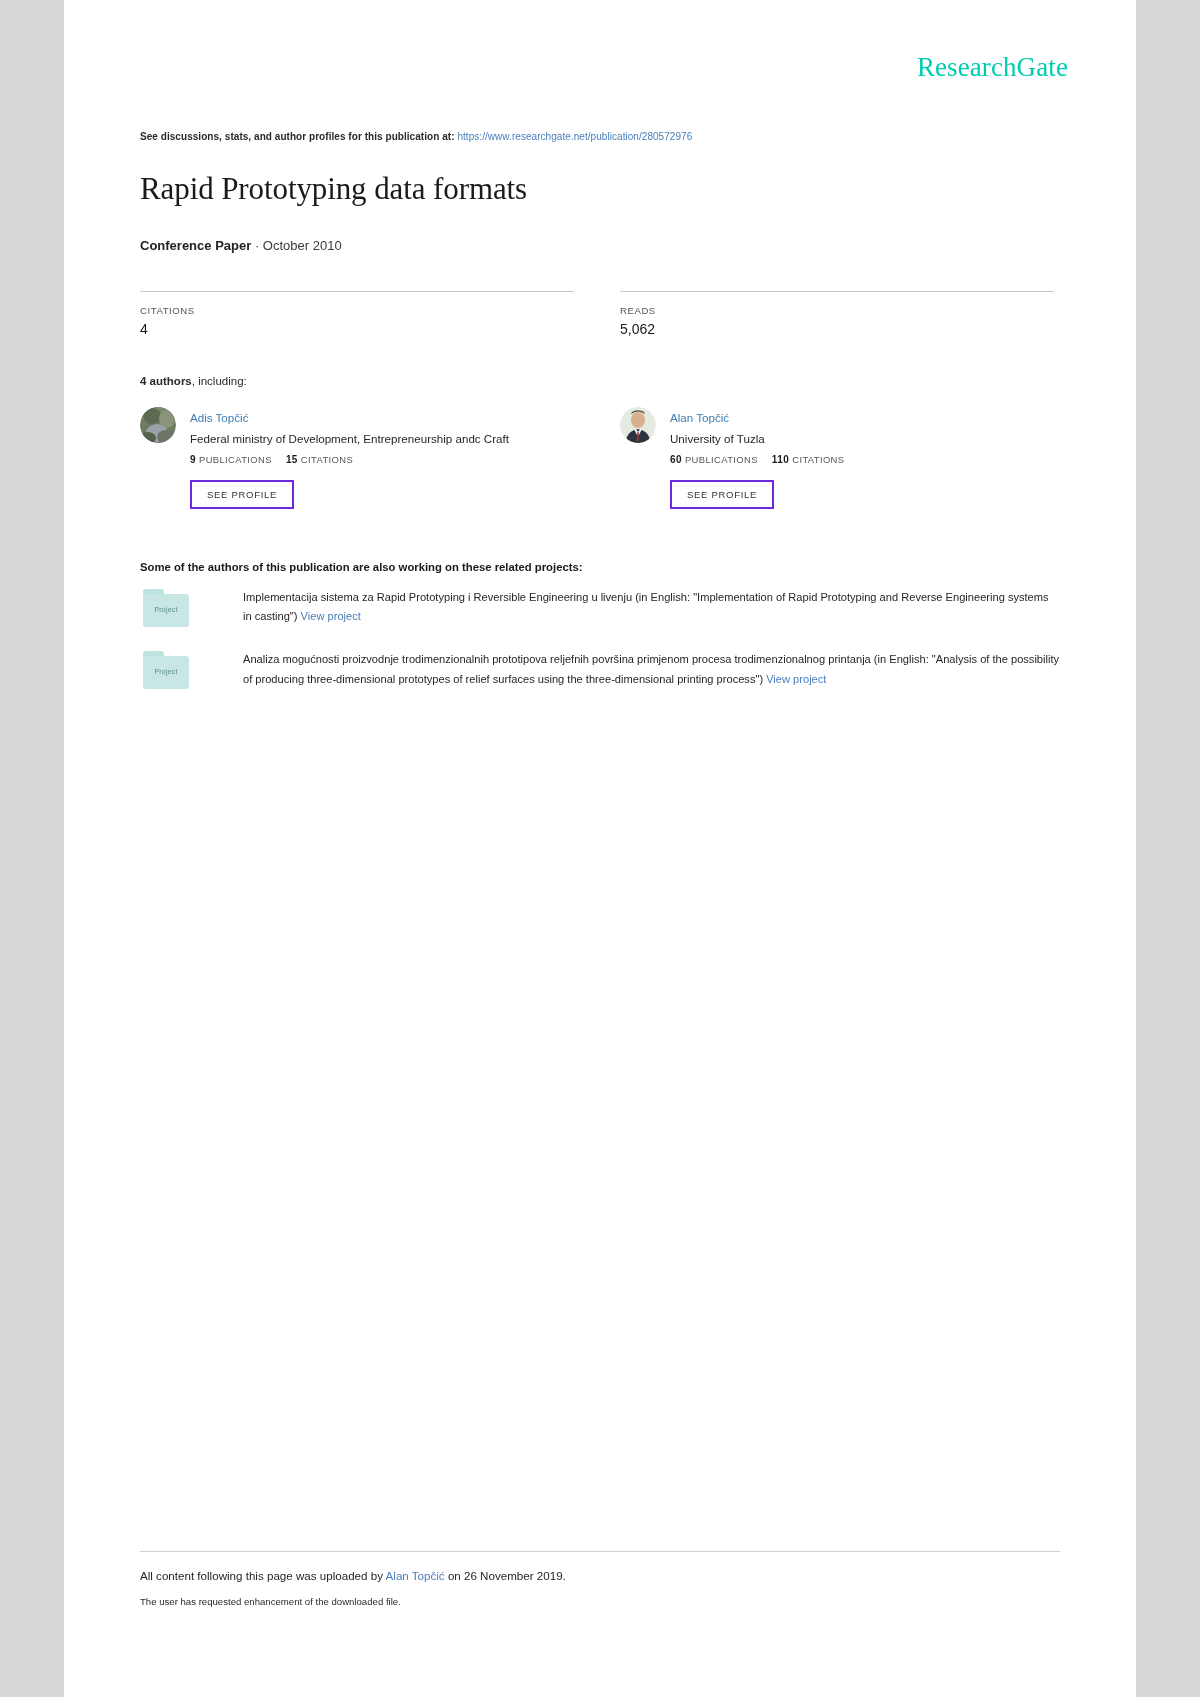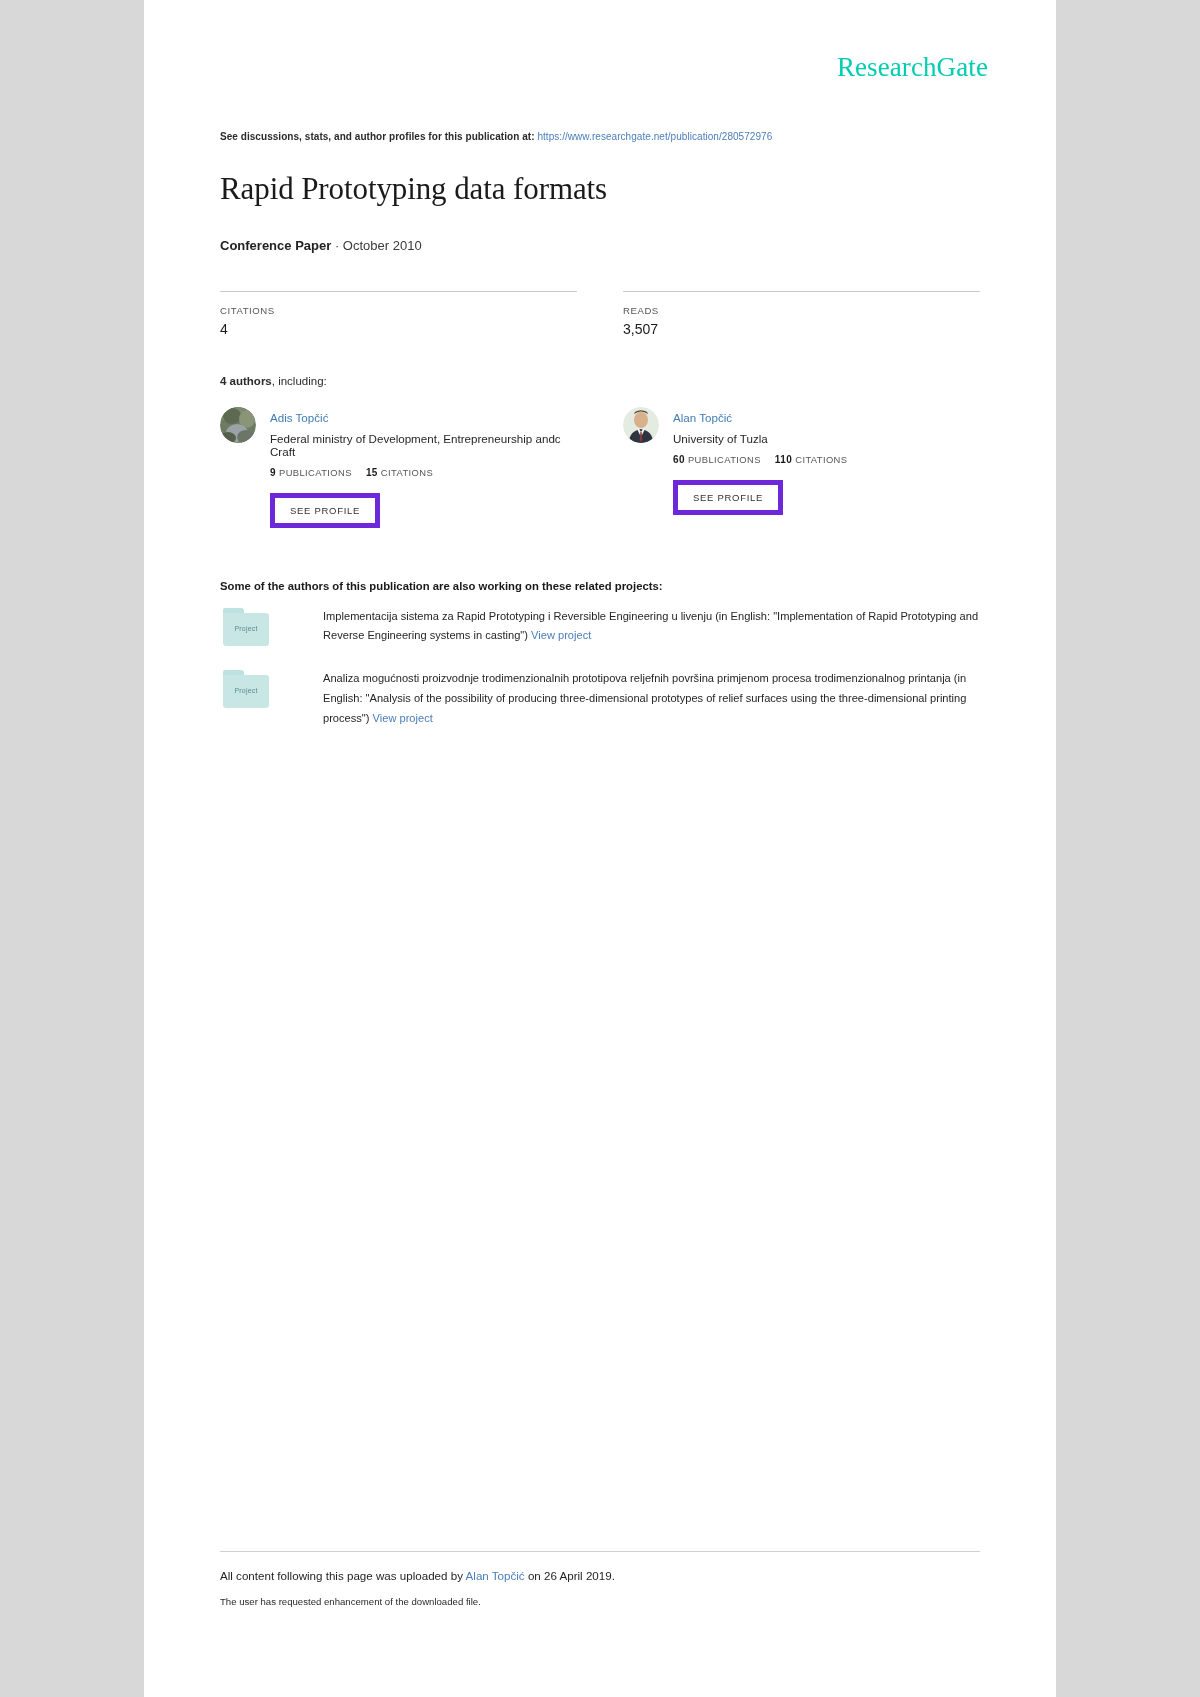--- a/index.html
+++ b/index.html
@@ -7,21 +7,21 @@
   body {
     width: 1200px;
     height: 1697px;
     background: #d8d8d8;
     font-family: "Liberation Sans", sans-serif;
     -webkit-font-smoothing: antialiased;
   }
 
   .page {
     position: relative;
-    width: 912px;
+    width: 1072px;
     min-height: 1697px;
     margin: 0 auto;
     background: #ffffff;
     padding: 0;
     overflow: hidden;
   }
 
   
   .logo-row {
     padding: 52px 68px 0 0;
@@ -141,21 +141,21 @@
     color: #555;
     margin-top: 9px;
     letter-spacing: 0.4px;
   }
   .author-metrics b { color: #1a1a1a; font-size: 10px; }
   .metric-gap { display: inline-block; width: 8px; }
 
   .see-profile {
     margin-top: 15px;
     display: inline-block;
-    border: 5px solid #6d28d9;
+    border: 2px solid #6d28d9;
     background: #fff;
     color: #333;
     font-size: 9.5px;
     letter-spacing: 0.7px;
     padding: 7px 15px 7px 15px;
     font-family: "Liberation Sans", sans-serif;
     cursor: pointer;
   }
 
   
@@ -267,21 +267,21 @@
 
     <div class="stats">
       <div class="stat-col">
         <div class="stat-rule"></div>
         <div class="stat-label">CITATIONS</div>
         <div class="stat-value">4</div>
       </div>
       <div class="stat-col second">
         <div class="stat-rule"></div>
         <div class="stat-label">READS</div>
-        <div class="stat-value">3,507</div>
+        <div class="stat-value">5,062</div>
       </div>
     </div>
 
     <div class="authors-head">
       <b>4 authors</b><span>, including:</span>
     </div>
 
     <div class="authors-grid">
 
       <div class="author-col">
@@ -385,18 +385,18 @@
       </div>
     </div>
 
   </div>
 
   <div class="footer">
     <div class="footer-rule"></div>
     <div class="footer-line">
       <span>All content following this page was uploaded by</span>
       <a href="#">Alan Topčić</a>
-      <span>on 26 April 2019.</span>
+      <span>on 26 November 2019.</span>
     </div>
     <div class="footer-note">The user has requested enhancement of the downloaded file.</div>
   </div>
 
 </div>
 
 </body></html>

